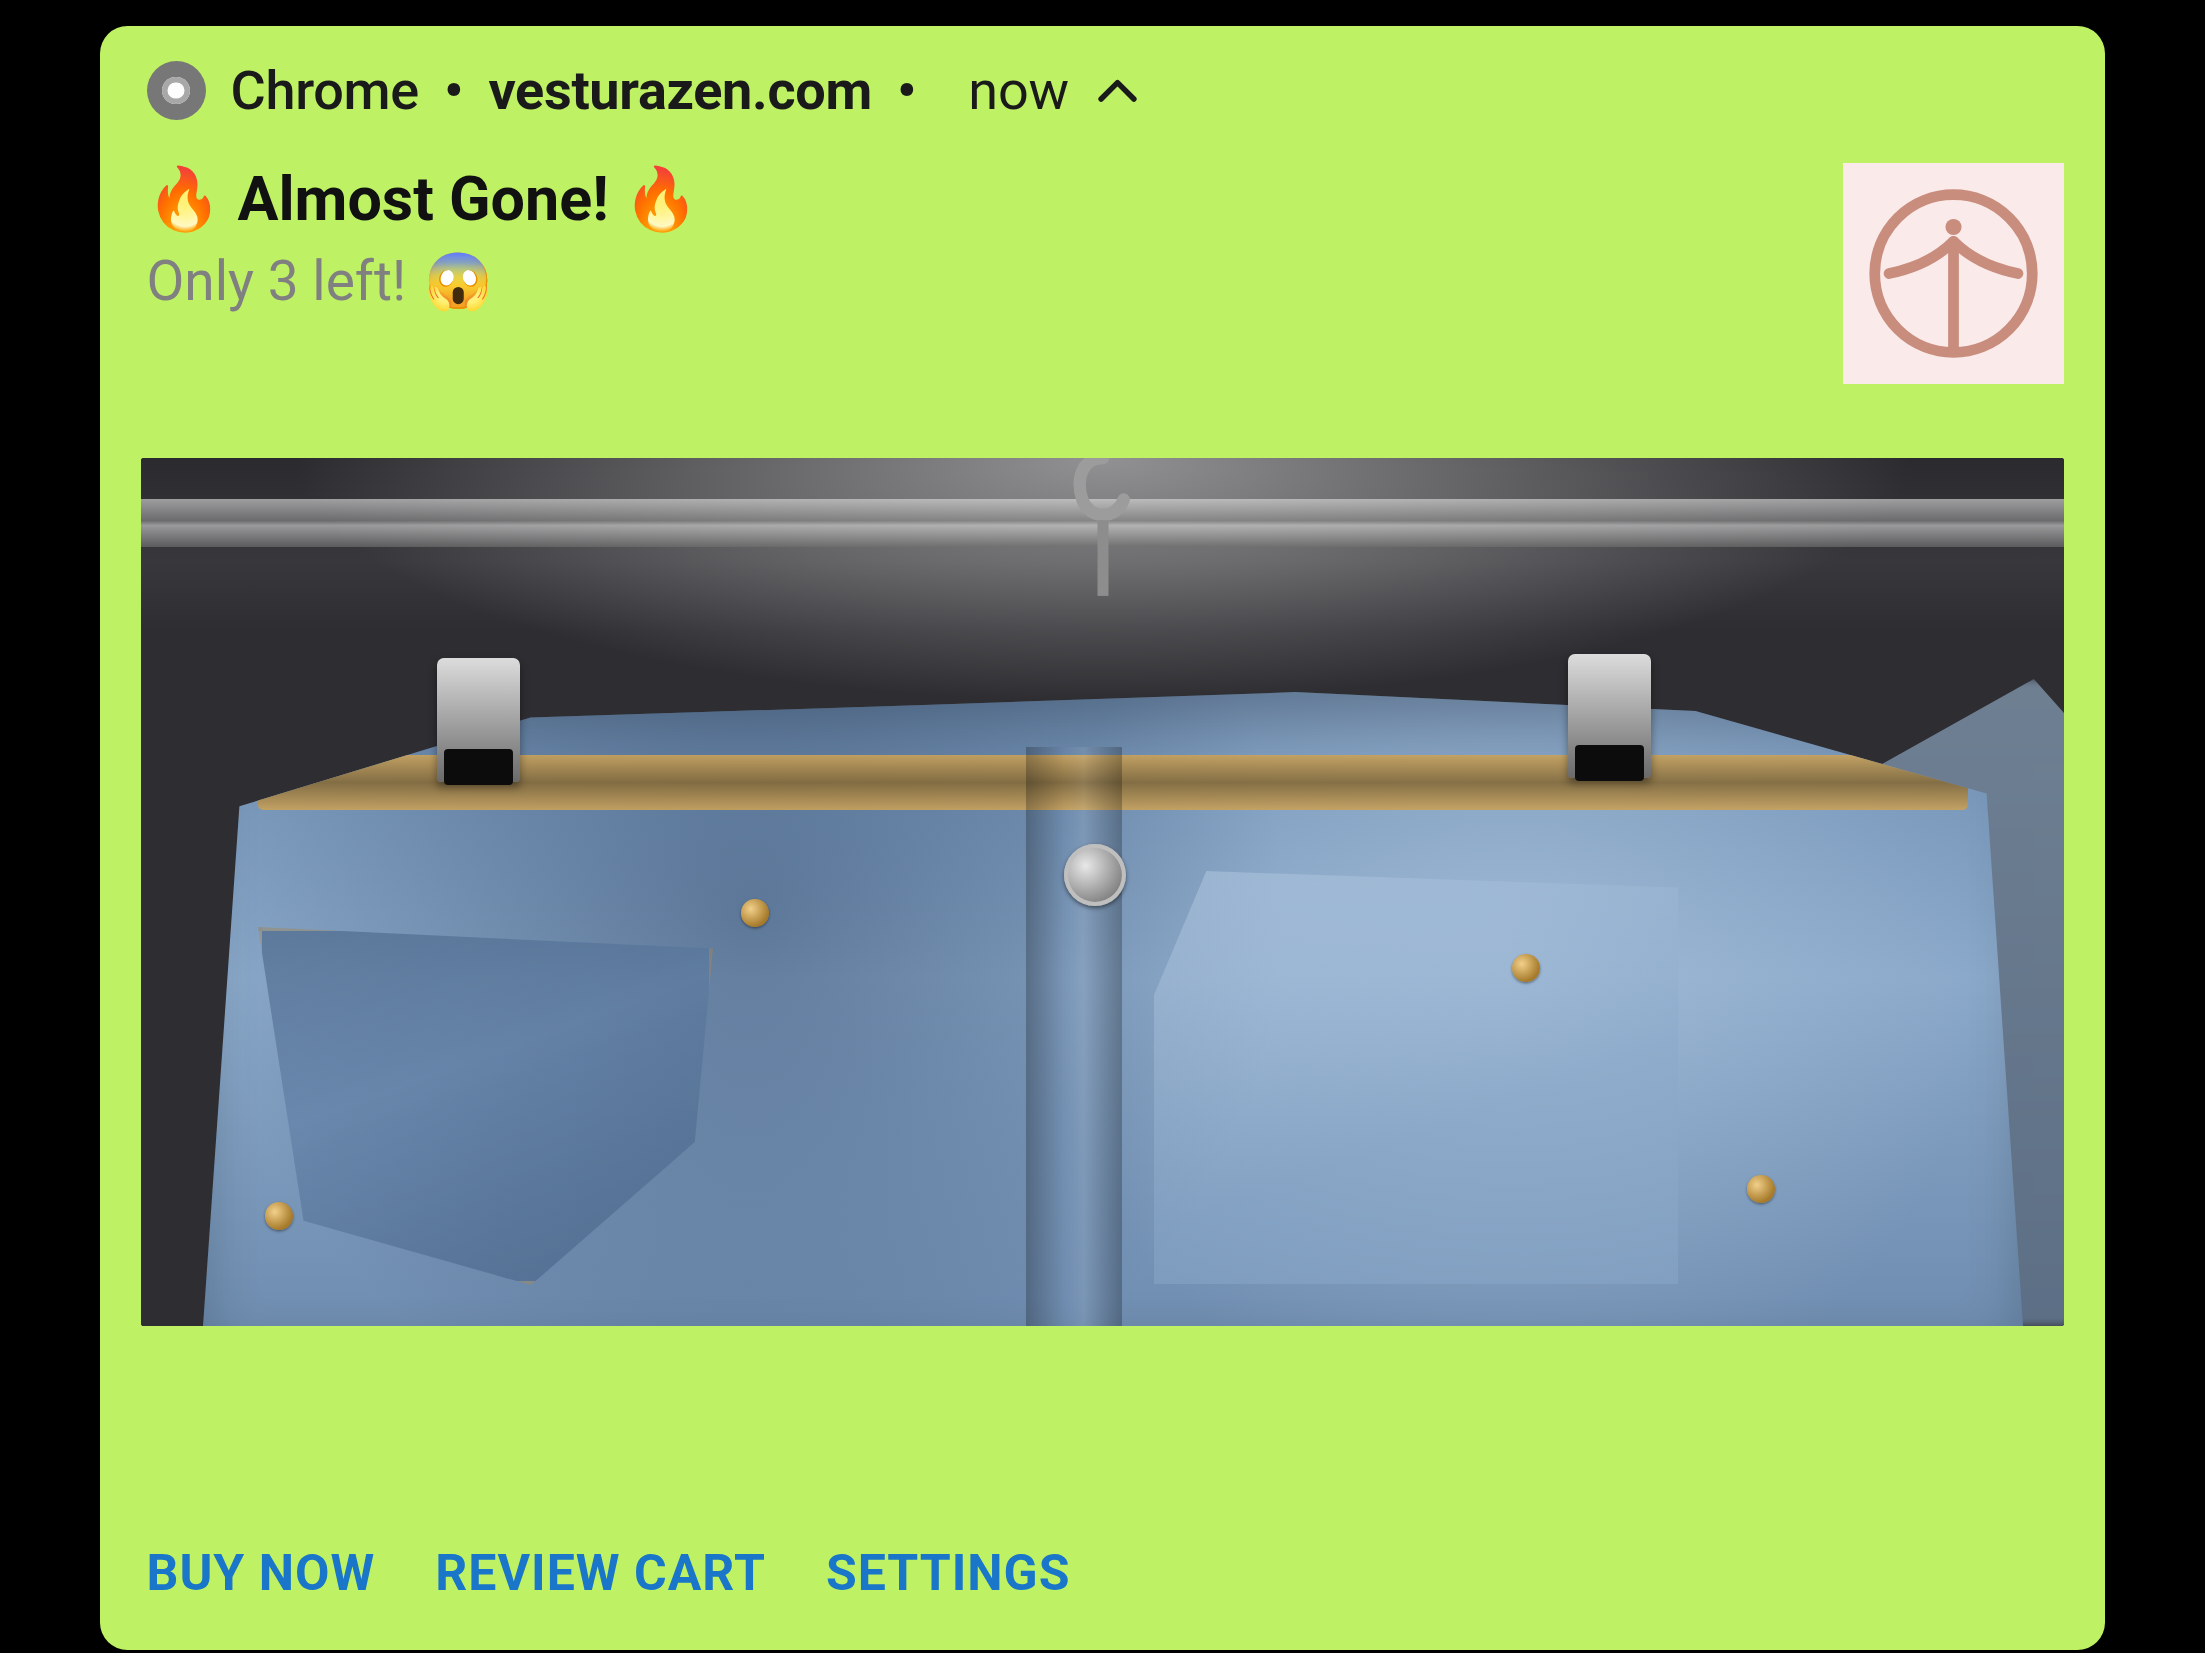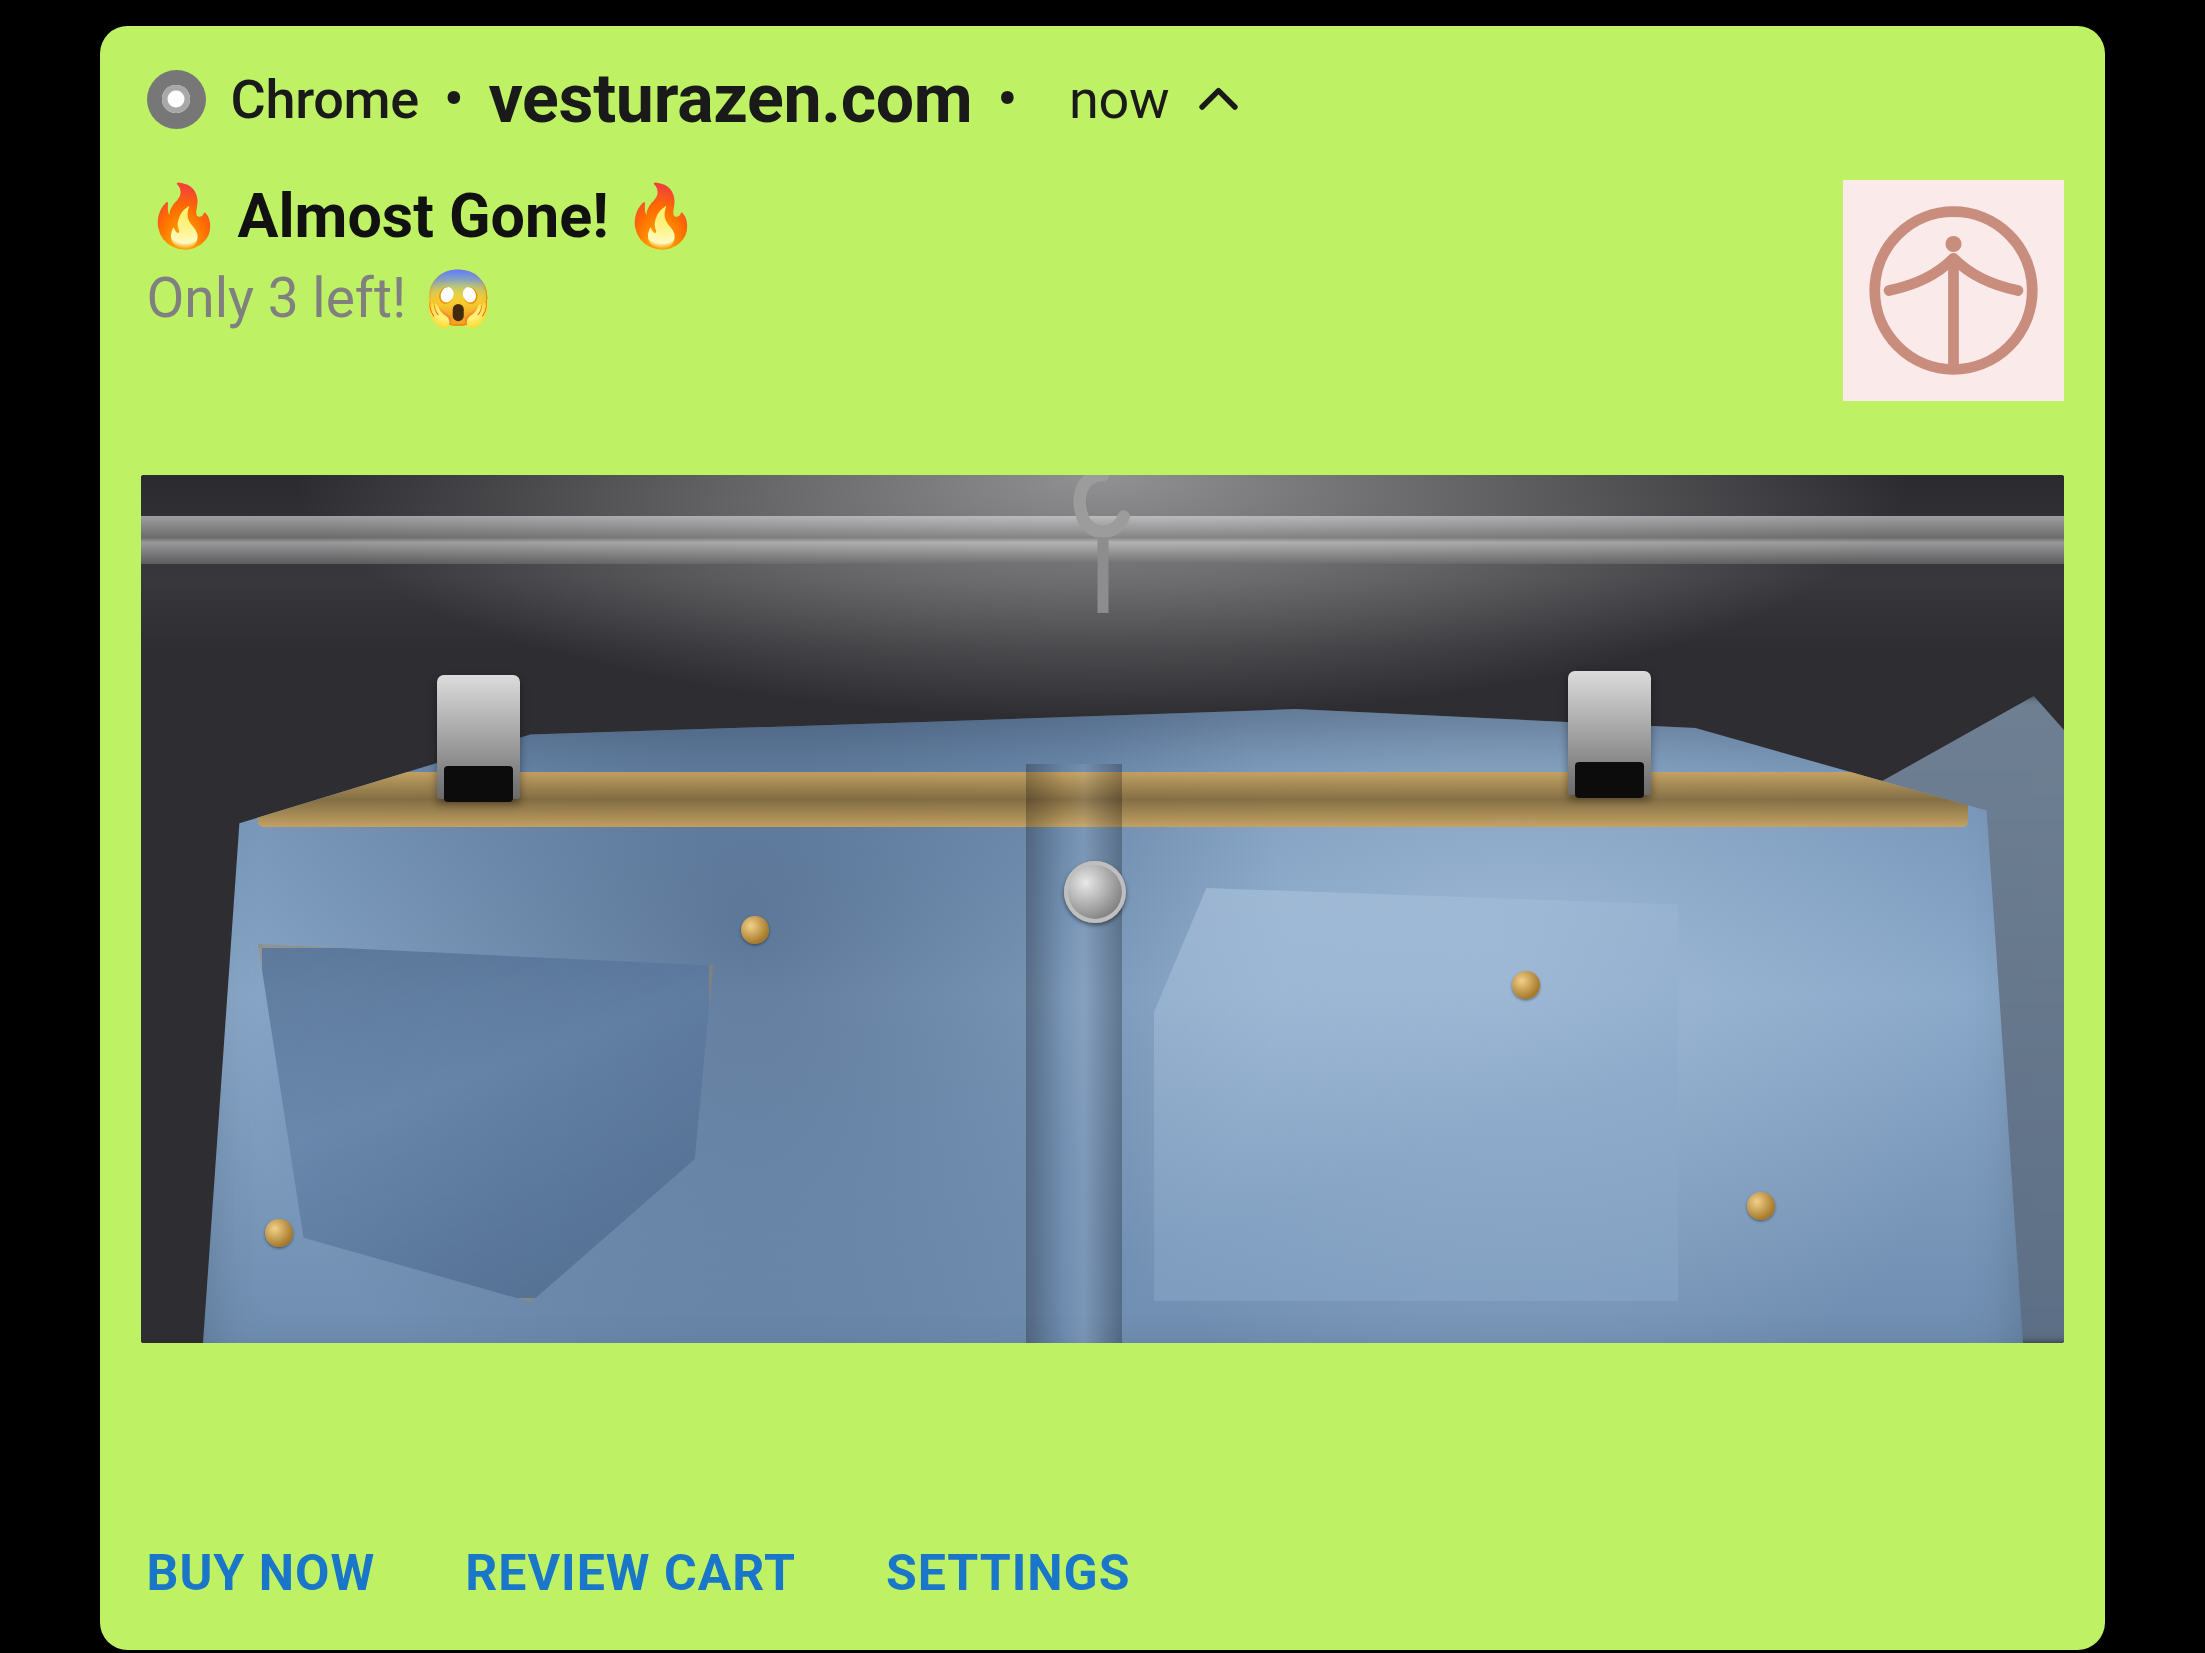--- a/index.html
+++ b/index.html
@@ -66,21 +66,21 @@
       color: #1a1a1a;
       letter-spacing: -0.3px;
     }
     .hdr-dot {
       font-size: 54px;
       font-weight: 700;
       color: #1a1a1a;
       line-height: 1;
     }
     .hdr-origin {
-      font-size: 68px;
+      font-size: 54px;
       font-weight: 700;
       color: #1a1a1a;
       letter-spacing: -0.3px;
     }
     .hdr-time {
       font-size: 54px;
       font-weight: 400;
       color: #1a1a1a;
       letter-spacing: -0.3px;
       margin-left: 27px;
@@ -271,21 +271,21 @@
       position: absolute;
       left: 46%;
       top: 289px;
       width: 96px;
       bottom: 0;
       background: linear-gradient(90deg, rgba(0,0,0,0.25), rgba(0,0,0,0) 40%, rgba(255,255,255,0.08) 60%, rgba(0,0,0,0.25));
     }
     
     .actions {
       display: flex;
-      gap: 90px;
+      gap: 60px;
       padding: 59px 5.5px 27.6px 5.5px;
       margin-top: auto;
     }
     .action {
       font-size: 50px;
       font-weight: 700;
       letter-spacing: 1px;
       color: #1976c8;
       cursor: pointer;
       user-select: none;

